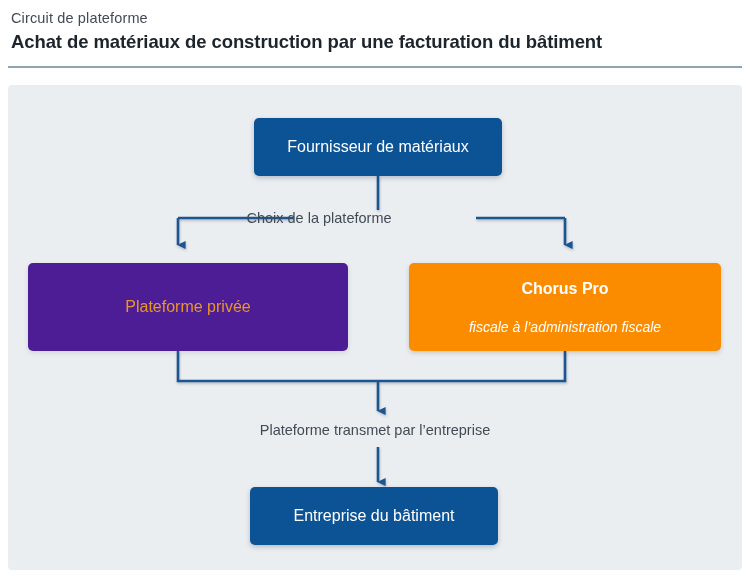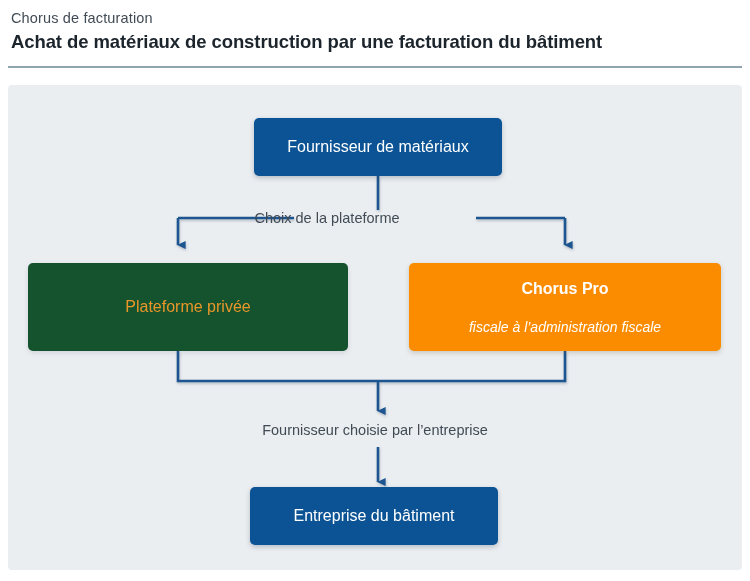--- a/index.html
+++ b/index.html
@@ -78,21 +78,21 @@
     color: #ffffff;
     box-shadow: 0 2px 5px rgba(40,60,85,0.28);
   }
   .node-orange {
     background: #fb8c00;
     color: #ffffff;
     box-shadow: 0 2px 5px rgba(80,60,25,0.22);
     gap: 14px;
   }
   .node-white {
-    background: #14532d;
+    background: #4c1d95;
     color: #e8962a;
     box-shadow: 0 2px 5px rgba(70,85,105,0.16);
   }
 
   #node-supplier {
     left: 246px;
     top: 33px;
     width: 248px;
     height: 58px;
     font-size: 16px;
@@ -132,21 +132,20 @@
     position: absolute;
     font-size: 14.5px;
     color: #414b55;
     white-space: nowrap;
     text-align: center;
   }
   #label-choice {
     left: 0;
     top: 125px;
     width: 622px;
-    margin-left: 8px;
   }
   #label-chosen {
     left: 0;
     top: 337px;
     width: 734px;
   }
 
   
   #connectors {
     position: absolute;
@@ -154,21 +153,21 @@
     top: 0;
     width: 734px;
     height: 485px;
     pointer-events: none;
   }
 </style>
 </head>
 <body>
 
 <div id="header">
-  <div id="eyebrow">Chorus de facturation</div>
+  <div id="eyebrow">Circuit de plateforme</div>
   <div id="page-title">Achat de matériaux de construction par une facturation du bâtiment</div>
   <div id="header-rule"></div>
 </div>
 
 <div id="panel">
 
   <svg id="connectors" viewBox="0 0 734 485" xmlns="http://www.w3.org/2000/svg">
     <defs>
       <marker id="arrowhead" markerWidth="9" markerHeight="9" refX="4.2" refY="7.6" orient="auto" markerUnits="userSpaceOnUse">
         <path d="M 0.3 0 L 8.1 0 L 4.2 8.4 Z" fill="#1a5490"></path>
@@ -206,19 +205,19 @@
 
   <div class="node node-white" id="node-private-platform">
     <span>Plateforme privée</span>
   </div>
 
   <div class="node node-orange" id="node-chorus">
     <span class="line-1">Chorus Pro</span>
     <span class="line-2">fiscale à l’administration fiscale</span>
   </div>
 
-  <div class="conn-label" id="label-chosen">Fournisseur choisie par l’entreprise</div>
+  <div class="conn-label" id="label-chosen">Plateforme transmet par l’entreprise</div>
 
   <div class="node node-blue" id="node-company">
     <span>Entreprise du bâtiment</span>
   </div>
 
 </div>
 
 </body></html>

